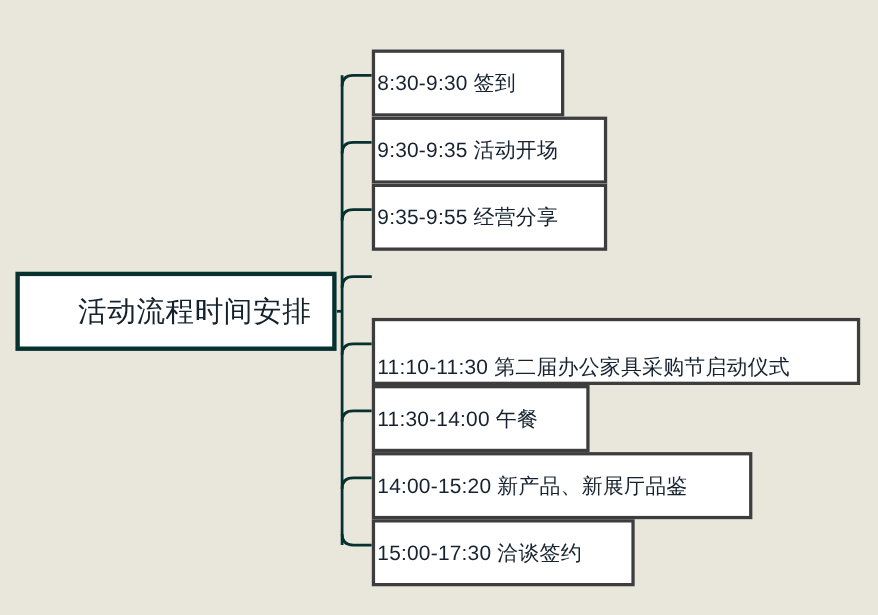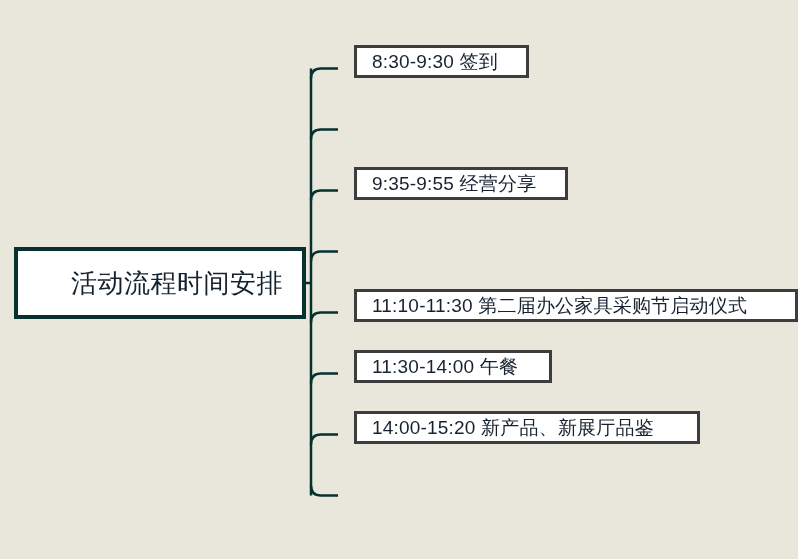--- a/index.html
+++ b/index.html
@@ -43,25 +43,24 @@
     border: 4px solid #06312f;
     justify-content: center;
   }
   .root-label {
     font-size: 26px;
     color: #14222e;
     letter-spacing: 0.5px;
     margin-left: 34px;
   }
   .child-node {
-    height: 33px;
+    height: 61px;
     border: 3px solid #3d3d3d;
-    padding-left: 15px;
+    padding-left: 2px;
     padding-right: 14px;
-    margin-left: 16px;
   }
   .child-label {
     font-size: 19px;
     color: #16222f;
     letter-spacing: 0.2px;
   }
 </style>
 </head>
 <body>
 
@@ -84,32 +83,38 @@
   </svg>
 
   <div class="node root-node">
     <span class="root-label">活动流程时间安排</span>
   </div>
 
   <div class="node child-node" style="left:338px; top:45px; width:175px;">
     <span class="child-label">8:30-9:30 签到</span>
   </div>
 
+  <div class="node child-node" style="left:338px; top:106px; width:214px;">
+    <span class="child-label">9:30-9:35 活动开场</span>
+  </div>
 
   <div class="node child-node" style="left:338px; top:167px; width:214px;">
     <span class="child-label">9:35-9:55 经营分享</span>
   </div>
 
 
   <div class="node child-node" style="left:338px; top:289px; width:444px;align-items:flex-end;">
     <span class="child-label">11:10-11:30 第二届办公家具采购节启动仪式</span>
   </div>
 
   <div class="node child-node" style="left:338px; top:350px; width:198px;">
     <span class="child-label">11:30-14:00 午餐</span>
   </div>
 
   <div class="node child-node" style="left:338px; top:411px; width:346px;">
     <span class="child-label">14:00-15:20 新产品、新展厅品鉴</span>
   </div>
 
+  <div class="node child-node" style="left:338px; top:472px; width:239px;">
+    <span class="child-label">15:00-17:30 洽谈签约</span>
+  </div>
 
 </div>
 
 </body></html>

